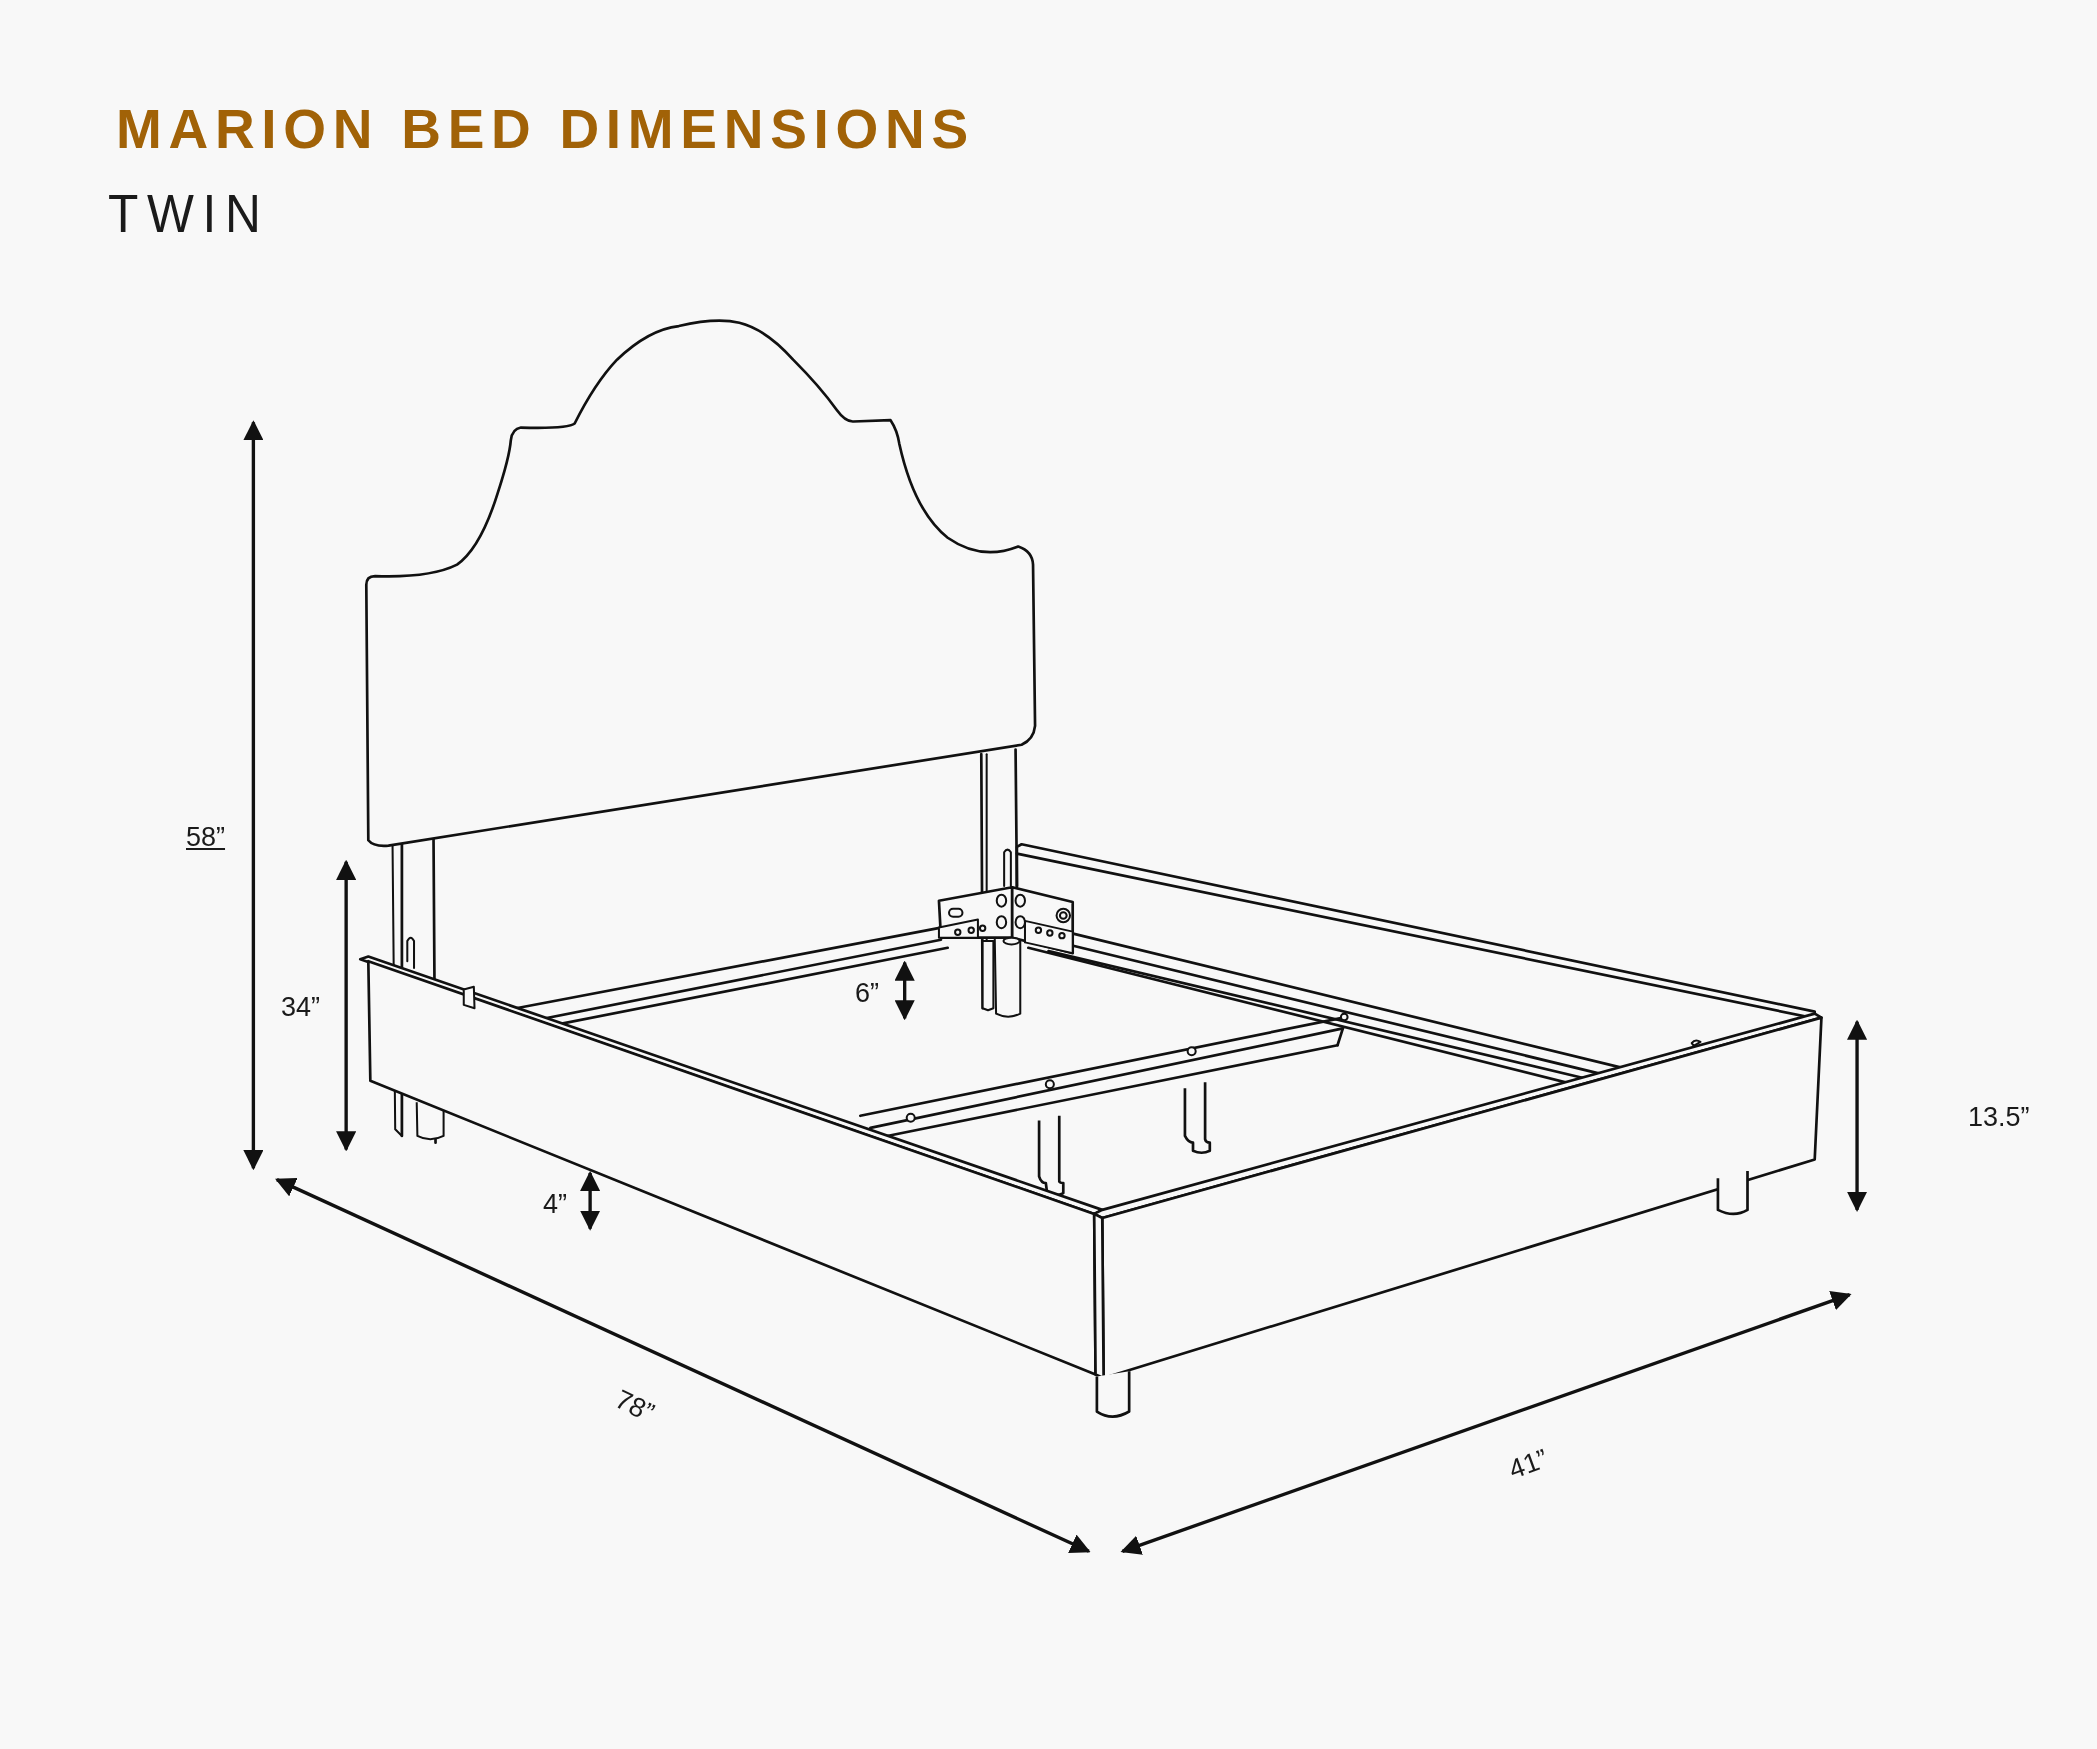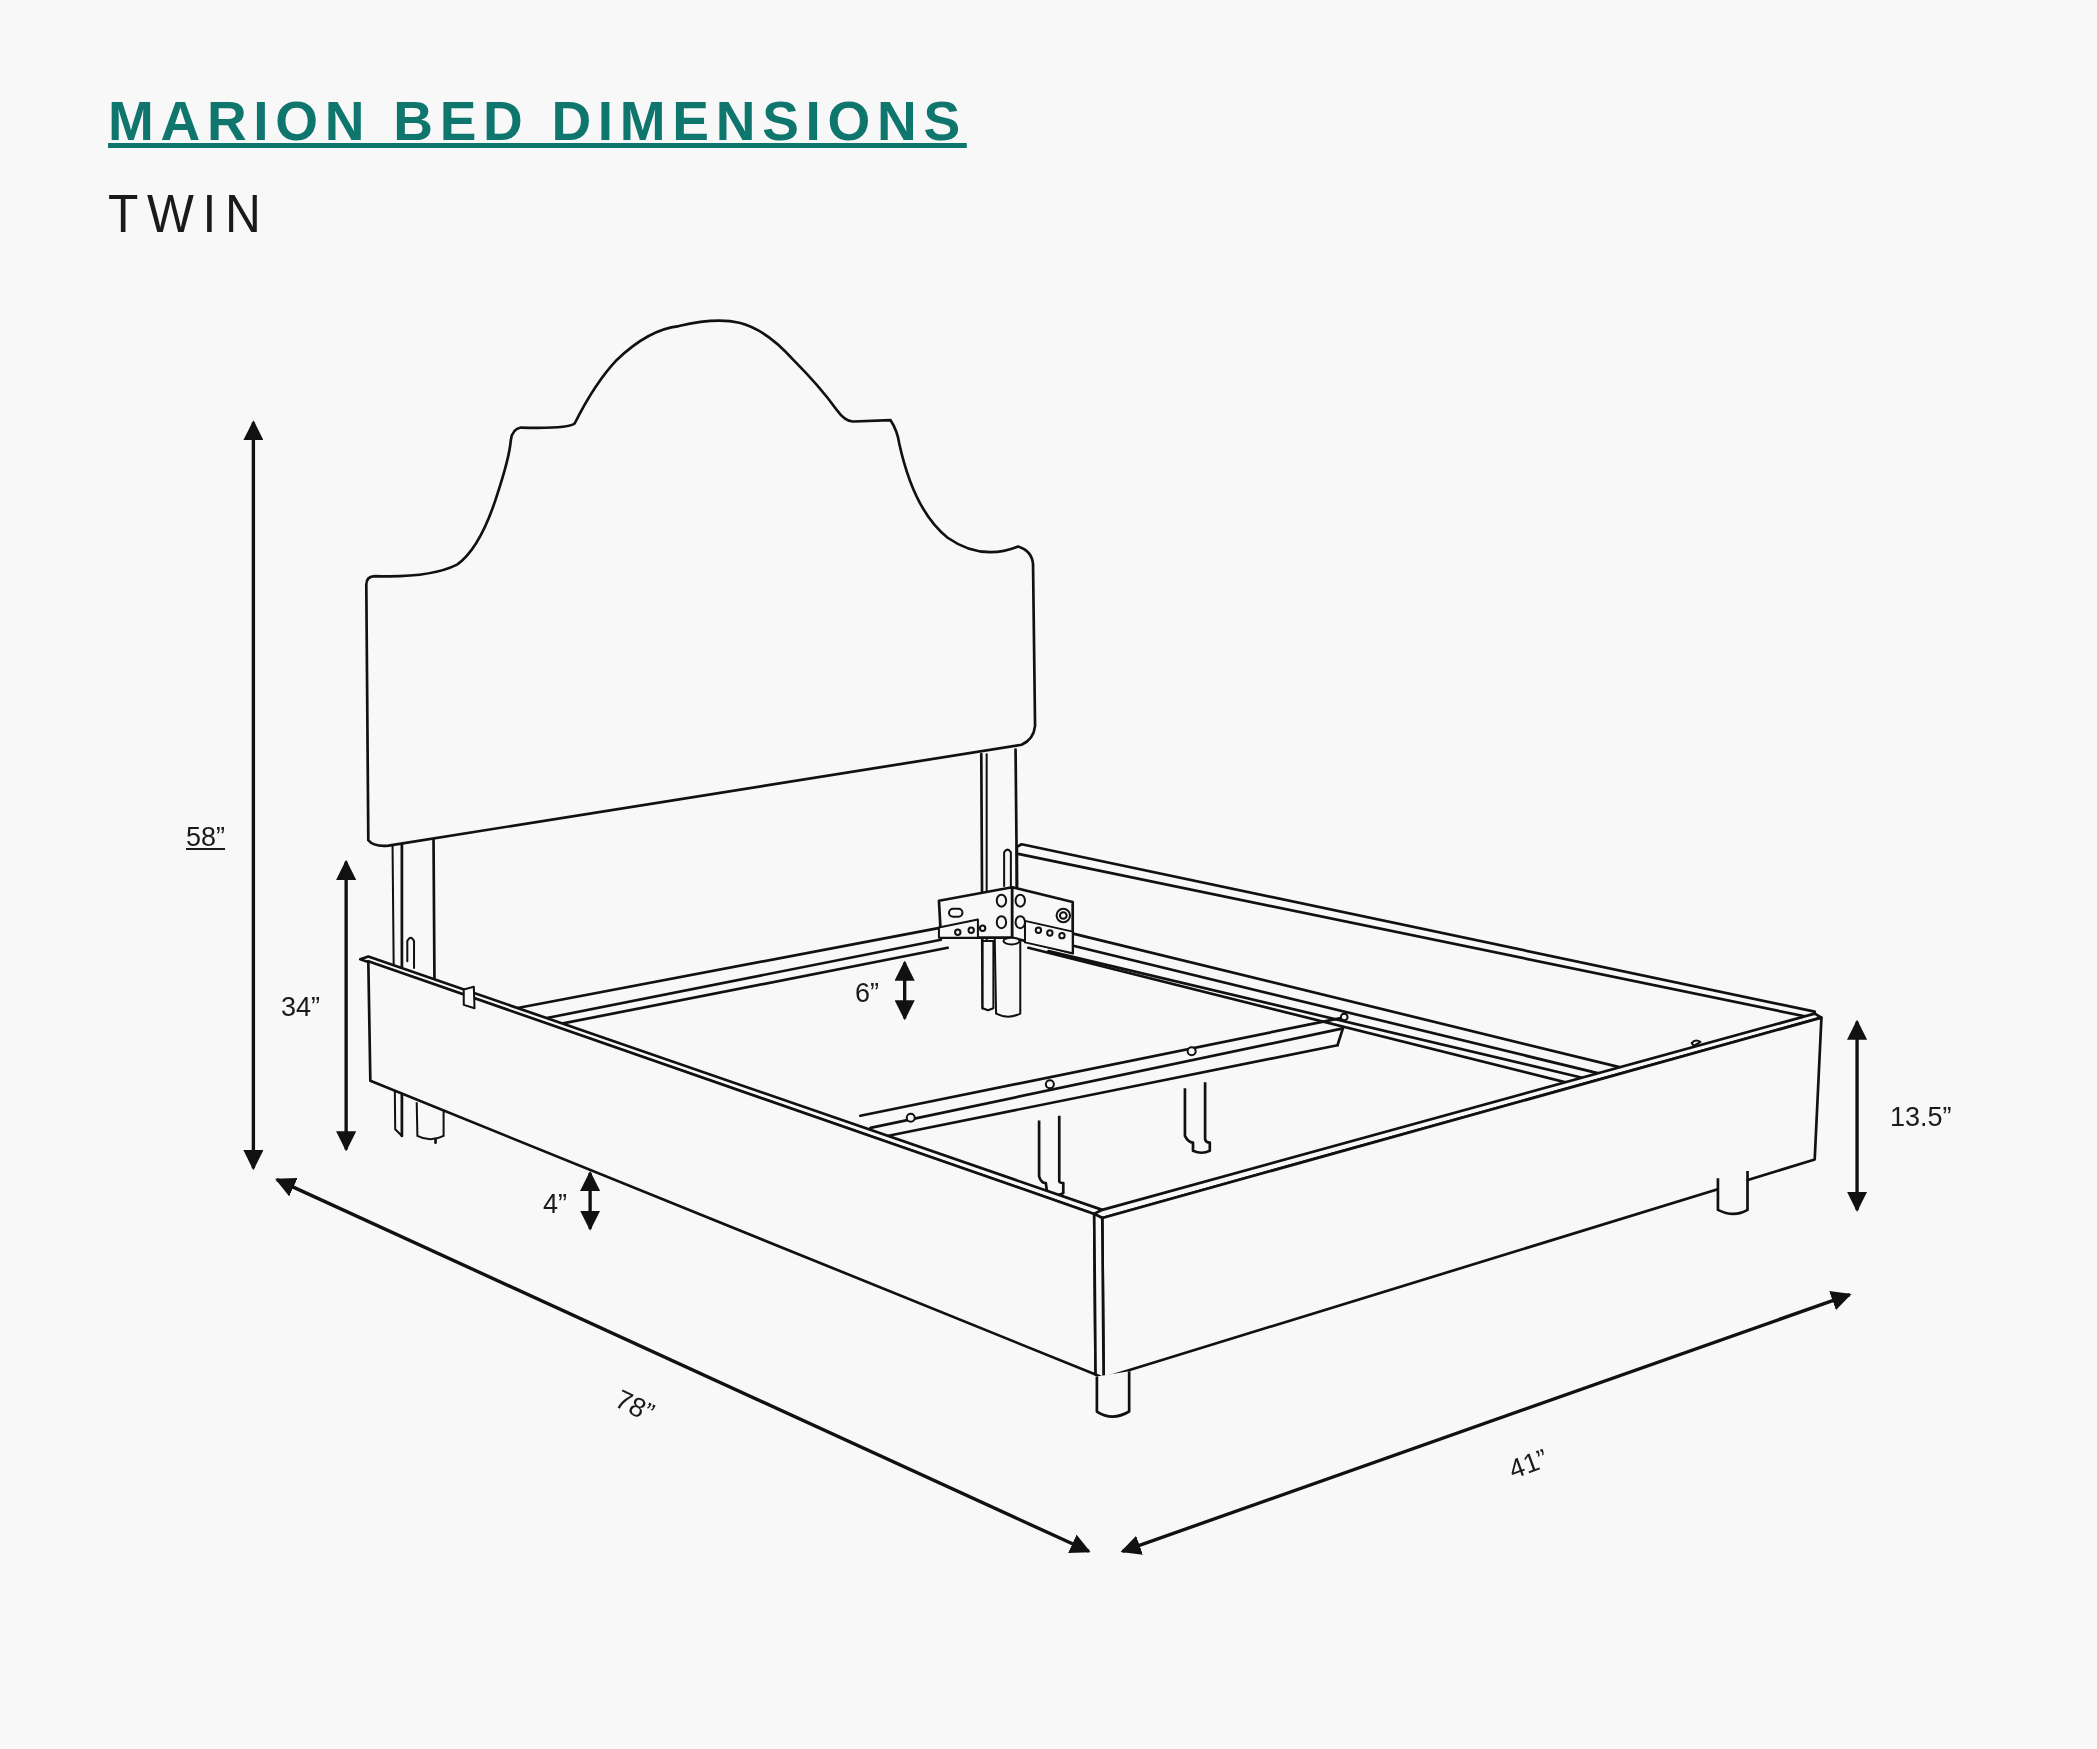--- a/index.html
+++ b/index.html
@@ -16,23 +16,22 @@
       color: #1a1a1a;
     }
     .title {
       position: absolute;
       left: 108px;
       top: 94px;
       font-size: 55px;
       font-weight: 700;
       letter-spacing: 6.7px;
       line-height: 1;
-      margin: 0;
-      color: #0f766e;
-      text-decoration: underline;
+      margin: 8px;
+      color: #a16207;
     }
     .subtitle {
       position: absolute;
       left: 108px;
       top: 186px;
       font-size: 54px;
       font-weight: 400;
       letter-spacing: 9.4px;
       line-height: 1;
       margin: 0;
@@ -194,16 +193,16 @@
     <line class="dim" x1="2763" y1="1520" x2="2763" y2="1800" marker-start="url(#ah)" marker-end="url(#ah)"></line>
     <line class="dim" x1="412" y1="1755" x2="1620" y2="2308" marker-start="url(#ah)" marker-end="url(#ah)"></line>
     <line class="dim" x1="1670" y1="2308" x2="2752" y2="1926" marker-start="url(#ah)" marker-end="url(#ah)"></line>
   </g>
 </svg>
 
 <div class="dim-label" style="left:186px; top:824px;text-decoration:underline;">58”</div>
 <div class="dim-label" style="left:281px; top:994px;">34”</div>
 <div class="dim-label" style="left:855px; top:980px;">6”</div>
 <div class="dim-label" style="left:543px; top:1191px;">4”</div>
-<div class="dim-label" style="left:1890px; top:1104px;">13.5”</div>
+<div class="dim-label" style="left:1968px; top:1104px;">13.5”</div>
 <div class="dim-label" style="left:615px; top:1393px; transform: rotate(26deg);">78”</div>
 <div class="dim-label" style="left:1509px; top:1451px; transform: rotate(-20deg);">41”</div>
 
 
 </body></html>

